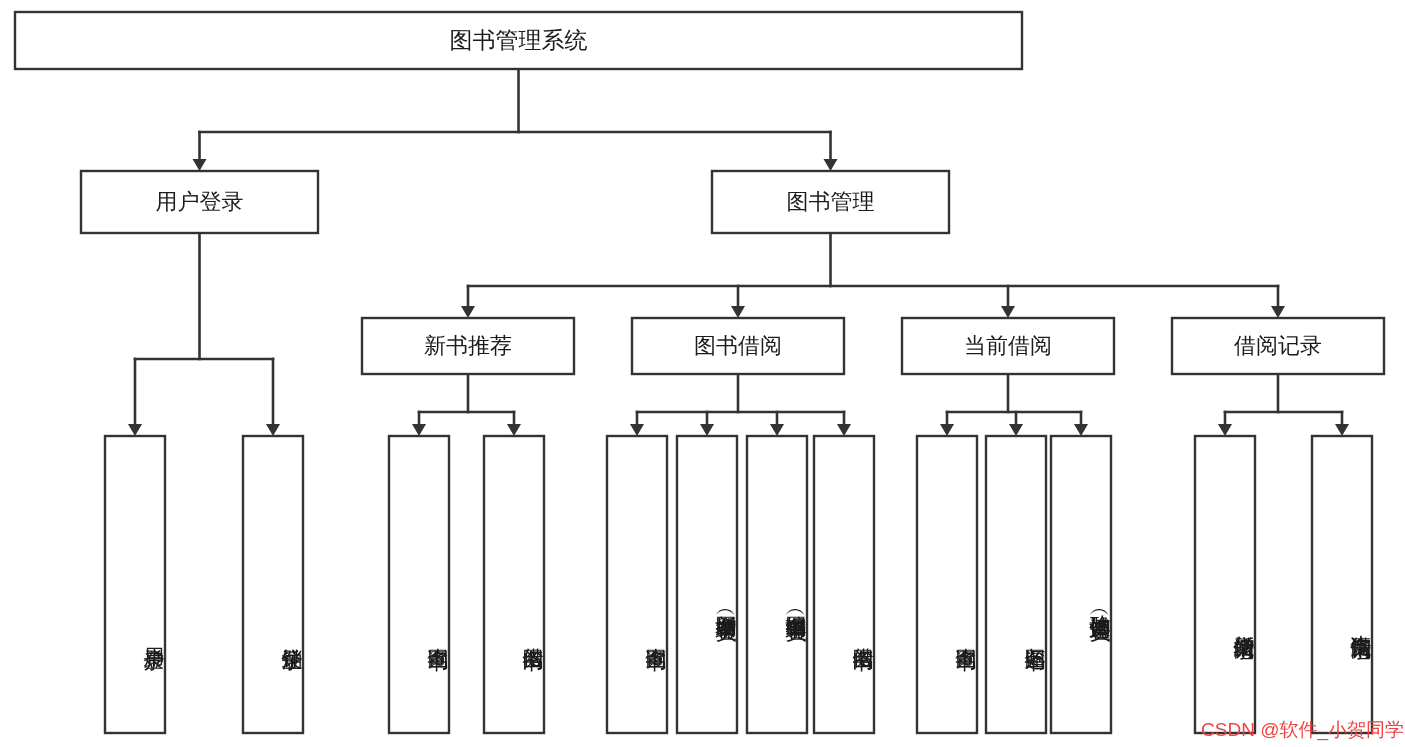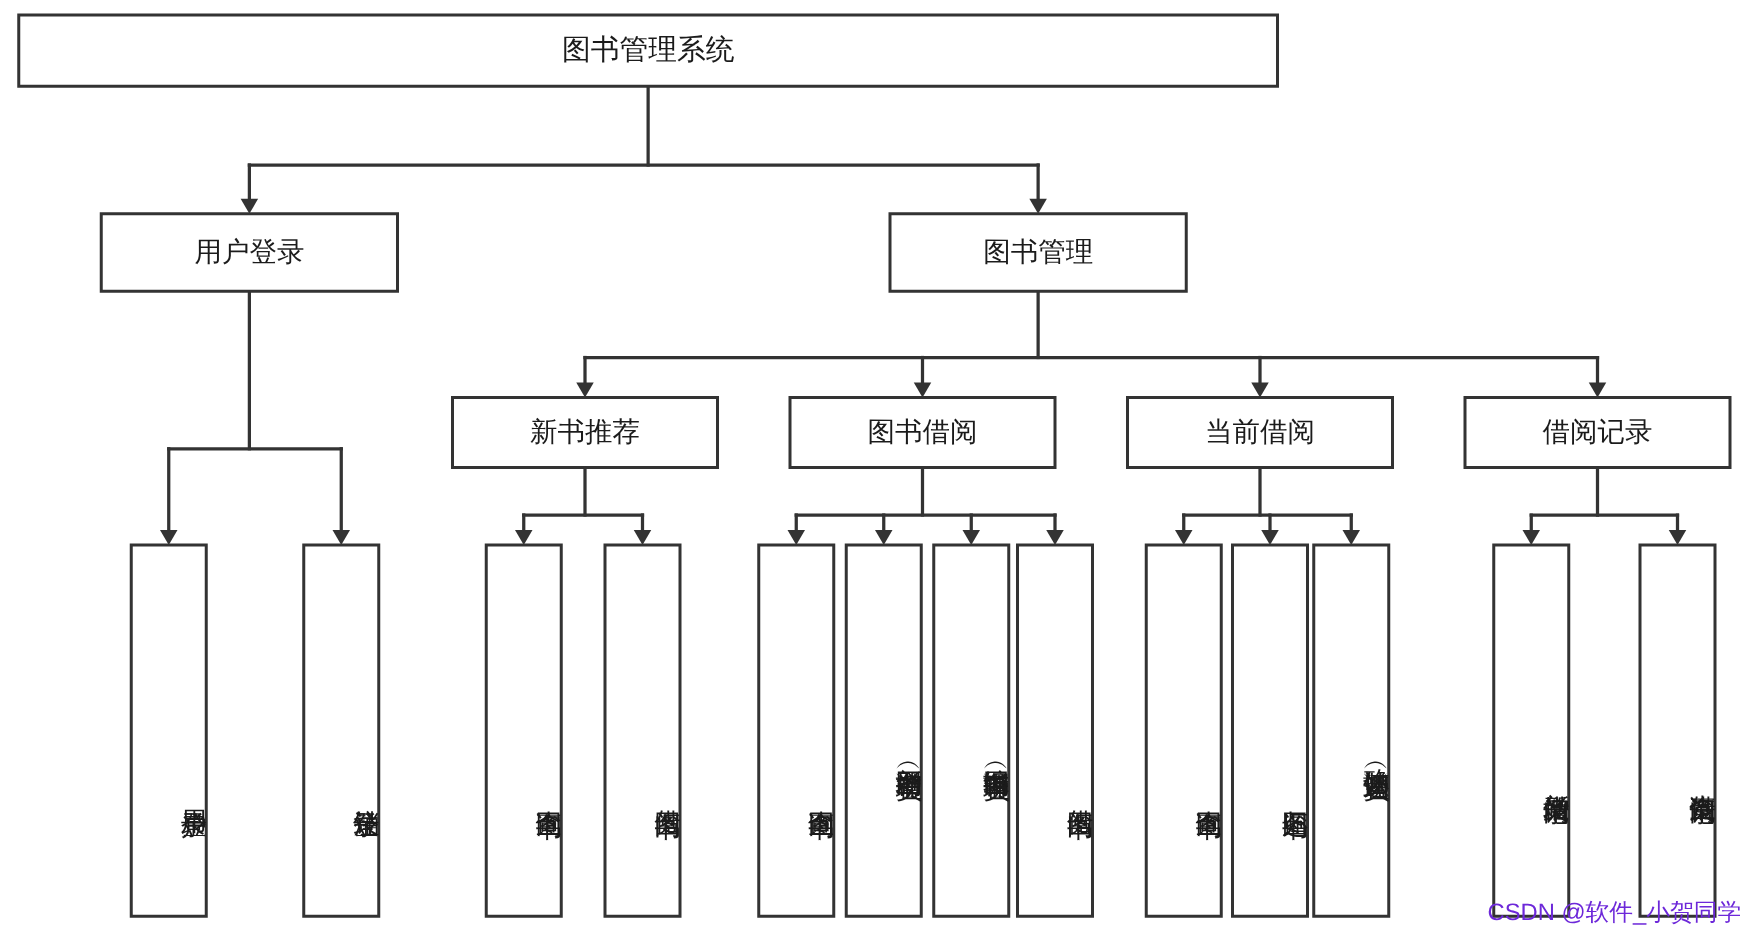--- a/index.html
+++ b/index.html
@@ -35,25 +35,25 @@
     color:#1b1b1b;
     letter-spacing:1px;
     display:flex;
     align-items:flex-start;
     justify-content:center;
     pointer-events:none;
     user-select:none;
   }
   .watermark{
     position:absolute;
-    right:12px;
+    right:1px;
     bottom:4px;
     font-family:"Liberation Sans","DejaVu Sans",sans-serif;
     font-size:19px;
-    color:#6d28d9;
+    color:#ef4444;
     white-space:nowrap;
     user-select:none;
   }
 </style>
 </head>
 <body>
 
 <div id="diagram-root">
   <svg class="canvas" id="svg-canvas" viewBox="0 0 1405 747">
       <path class="connector" d="M 518.5 69 L 518.5 132"></path>

